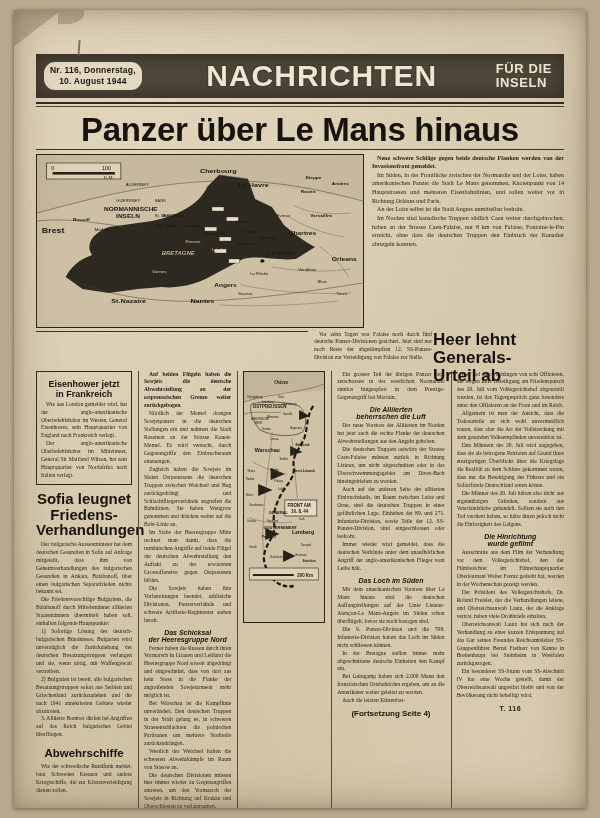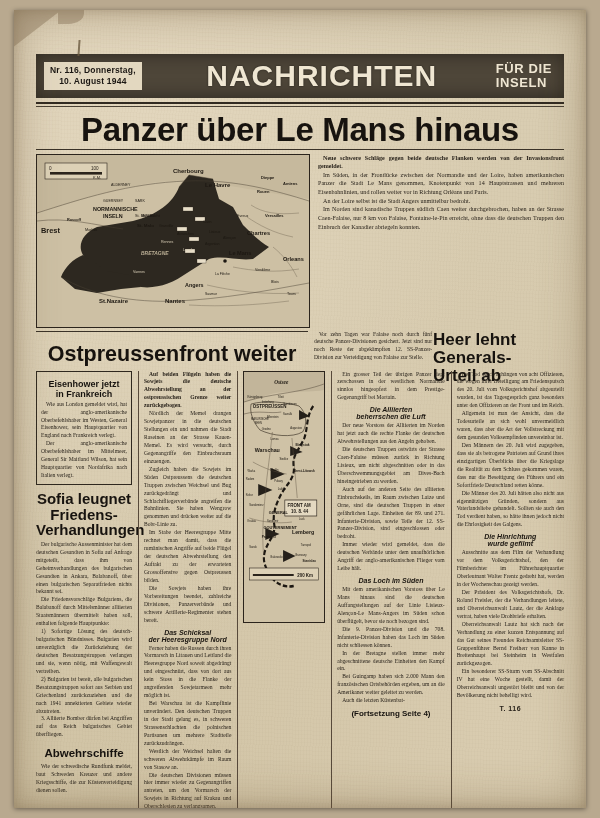--- a/index.html
+++ b/index.html
@@ -35,40 +35,40 @@
     background:#6d5c42;transform:rotate(4deg);opacity:.8;}
 
   .inner{position:absolute;left:22px;top:44px;width:528px;height:738px;}
 
   
   #masthead{position:relative;height:44px;background:#4e4639;
     display:flex;align-items:center;padding:0 8px;
     box-shadow:inset 0 0 18px rgba(0,0,0,.45);}
   #issuebox{background:#e3d8c0;color:#1b1713;padding:3px 6px;
     font-family:"Liberation Sans",sans-serif;font-weight:bold;font-size:8.5px;
-    line-height:1.25;text-align:center;letter-spacing:.2px;}
+    line-height:1.25;text-align:center;letter-spacing:.2px;border-radius:11px;}
   #logo{flex:1;text-align:center;color:#efe6d2;
     font-family:"Liberation Sans",sans-serif;font-weight:bold;
     font-size:30px;letter-spacing:1px;line-height:1;
     text-shadow:0 0 2px rgba(0,0,0,.6);padding-left:6px;}
   #fuerdie{color:#efe6d2;font-family:"Liberation Sans",sans-serif;
     font-weight:bold;font-size:13px;line-height:1.05;text-align:left;
     letter-spacing:.6px;padding-right:4px;}
   .rule{border:0;border-top:2px solid #312a21;margin:4px 0 0;}
   .rule.thin{border-top:1px solid #4a4134;margin-top:1.5px;}
 
   
   h1#mainhead{font-family:"Liberation Sans",sans-serif;font-weight:bold;
     font-size:33px;text-align:center;margin:6px 0 3px;color:#17130f;
     letter-spacing:-.3px;line-height:1;}
   .hr2{border:0;border-top:1.5px solid #3a3228;margin:0 0 4px;}
 
   
   #topsec{display:flex;gap:8px;}
-  #mapwrap{width:274px;text-decoration:underline;}
+  #mapwrap{width:328px;text-decoration:underline;}
   #rightcol{flex:1;}
   h2.colhead{font-family:"Liberation Sans",sans-serif;font-weight:bold;
     font-size:15.5px;line-height:1.08;text-align:center;margin:0 0 4px;color:#17130f;}
 
   
   .bt{font-family:"Liberation Serif",serif;font-size:5.6px;line-height:1.42;
     text-align:justify;color:#241e17;margin:0;}
   .bt p{margin:0;text-indent:5px;}
   .bt p.lead{font-weight:bold;text-indent:5px;}
   .sub{font-family:"Liberation Sans",sans-serif;font-weight:bold;
@@ -249,21 +249,21 @@
             <span>Generals-</span><br>
             <span>Urteil ab</span>
           </h2>
         </div>
       </div>
     </div>
 
     <div style="display:flex;gap:6px;margin-top:-46px;">
       <div style="width:272px;">
         <h2 id="ostpreuss">
-          <span>Ostpreussenfront weiter</span><br>
+          <br>
         </h2>
       </div>
       <div style="flex:1;"></div>
     </div>
 
     <div id="lower">
 
       <div id="colA">
         <div class="newsbox">
           <div class="boxhead">

